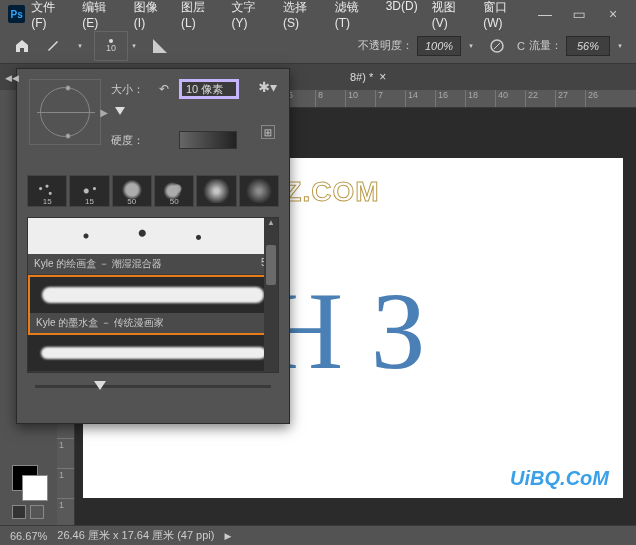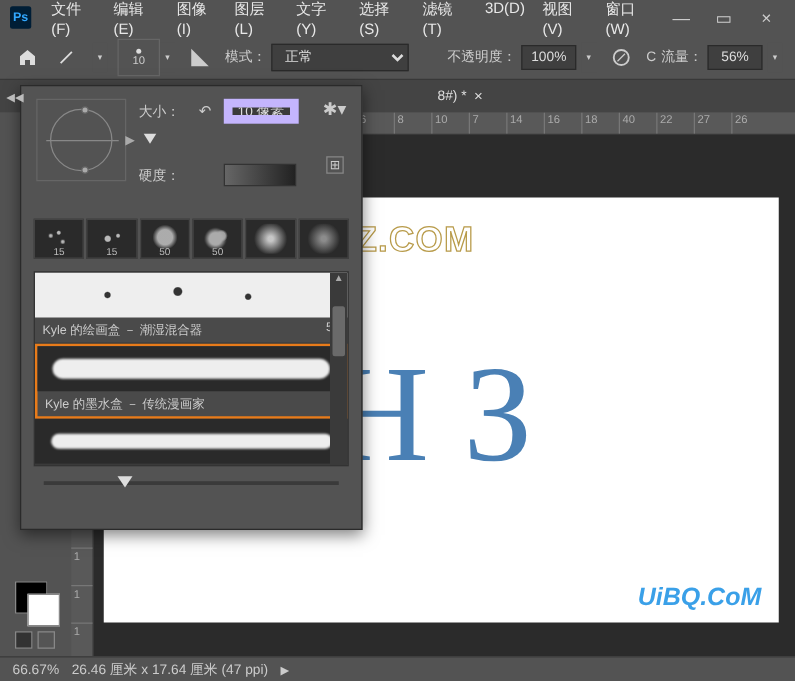--- a/index.html
+++ b/index.html
@@ -1,30 +1,30 @@
 <!DOCTYPE html>
 <html><head>
 <meta charset="utf-8">
 <style>
 * { margin: 0; padding: 0; box-sizing: border-box; font-family: "Microsoft YaHei", Arial, sans-serif; }
 body { background: #535353; width: 636px; height: 545px; overflow: hidden; position: relative; color: #e0e0e0; font-size: 11px; }
 
 .titlebar { height: 28px; background: #535353; display: flex; align-items: center; padding: 0 8px; }
-.ps-logo { width: 18px; height: 18px; background: #001e36; color: #31a8ff; display: flex; align-items: center; justify-content: center; font-size: 10px; font-weight: bold; border-radius: 2px; margin-right: 10px; }
+.ps-logo { width: 18px; height: 18px; background: #001e36; color: #31a8ff; display: flex; align-items: center; justify-content: center; font-size: 10px; font-weight: bold; border-radius: 2px; }
 .menu { display: flex; gap: 2px; }
 .menu-item { padding: 4px 6px; cursor: pointer; font-size: 12px; color: #e8e8e8; }
 .win-controls { margin-left: auto; display: flex; gap: 4px; }
 .win-btn { width: 30px; height: 20px; display: flex; align-items: center; justify-content: center; color: #ccc; cursor: pointer; font-size: 14px; }
 
 .toolbar { height: 36px; background: #535353; border-bottom: 1px solid #383838; display: flex; align-items: center; padding: 0 10px; gap: 8px; }
 .tool-icon { width: 24px; height: 24px; display: flex; align-items: center; justify-content: center; color: #ddd; cursor: pointer; }
 .tool-group { display: flex; align-items: center; gap: 4px; }
 .tool-label { font-size: 11px; color: #ccc; }
 .tool-select { background: #3f3f3f; border: 1px solid #2a2a2a; color: #ddd; padding: 2px 18px 2px 6px; font-size: 11px; height: 22px; }
-.tool-input { background: #3f3f3f; border: 1px solid #2a2a2a; color: #ddd; padding: 2px 4px; width: 44px; font-size: 11px; height: 20px; text-align: center; }
+.tool-input { background: #3f3f3f; border: 1px solid #2a2a2a; color: #ddd; padding: 2px 4px; width: 44px; font-size: 11px; height: 20px; text-align: center; font-style: italic; }
 .brush-preview { width: 34px; height: 30px; display: flex; flex-direction: column; align-items: center; justify-content: center; border: 1px solid #666; }
 .brush-dot { width: 4px; height: 4px; background: #ddd; border-radius: 50%; }
 .brush-num { font-size: 9px; color: #ccc; }
 .dropdown-arrow { width: 12px; height: 24px; background: #535353; display: flex; align-items: center; justify-content: center; font-size: 8px; color: #ccc; cursor: pointer; }
 .chevron { font-size: 7px; }
 
 .tabs-bar { height: 26px; background: #444; display: flex; align-items: center; padding-left: 340px; font-size: 11px; color: #ddd; }
 .tab { padding: 4px 10px; display: flex; align-items: center; gap: 6px; }
 .tab-close { font-size: 12px; cursor: pointer; }
 
@@ -51,21 +51,21 @@
 .bp-collapse { position: absolute; left: -12px; top: 4px; font-size: 9px; color: #bbb; }
 .bp-top { padding: 10px 12px 6px; display: flex; gap: 10px; }
 .angle-box { width: 72px; height: 66px; border: 1px solid #666; display: flex; align-items: center; justify-content: center; position: relative; }
 .angle-circle { width: 50px; height: 50px; border: 1px solid #888; border-radius: 50%; position: relative; }
 .angle-circle::before { content: ''; position: absolute; left: -4px; top: 50%; width: 58px; height: 1px; background: #888; }
 .angle-dot { width: 6px; height: 6px; background: #aaa; border: 1px solid #666; border-radius: 50%; position: absolute; }
 .bp-sliders { flex: 1; }
 .bp-row { display: flex; align-items: center; gap: 6px; margin-bottom: 8px; }
 .bp-row label { font-size: 11px; color: #ccc; width: 38px; font-family: Liberation Serif, serif; }
 .reset-btn { width: 18px; height: 16px; display: flex; align-items: center; justify-content: center; font-size: 12px; color: #ccc; }
-.bp-input { background: #3a3a3a; border: 7px solid #c4b5fd; color: #ddd; width: 60px; height: 20px; font-size: 11px; padding: 0 4px; }
+.bp-input { background: #3a3a3a; border: 3px solid #c4b5fd; color: #ddd; width: 60px; height: 20px; font-size: 11px; padding: 0 4px; }
 .slider-track { height: 16px; position: relative; margin-bottom: 8px; }
 .slider-thumb { width: 0; height: 0; border-left: 5px solid transparent; border-right: 5px solid transparent; border-top: 8px solid #ddd; position: absolute; top: 0; }
 .bp-gear { position: absolute; top: 10px; right: 12px; font-size: 14px; color: #ccc; cursor: pointer; }
 .bp-plus { position: absolute; top: 56px; right: 14px; width: 14px; height: 14px; border: 1px solid #888; display: flex; align-items: center; justify-content: center; font-size: 10px; color: #ccc; cursor: pointer; }
 .hardness-grad { width: 58px; height: 18px; background: linear-gradient(90deg, #666, #222); border: 1px solid #333; }
 
 .presets-row { display: flex; gap: 2px; padding: 4px 10px; margin-top: 8px; }
 .preset-thumb { width: 48px; height: 32px; background: #2a2a2a; border: 1px solid #444; display: flex; flex-direction: column; align-items: center; justify-content: flex-end; font-size: 8px; color: #bbb; position: relative; }
 .preset-scatter { position: absolute; inset: 3px; opacity: 0.8; }
 .soft-round { background: radial-gradient(circle, #eee 10%, transparent 65%); }
@@ -133,26 +133,20 @@
     </div>
     <div class="dropdown-arrow">
         <span class="chevron">▾</span>
       </div>
   </div>
   <div class="tool-icon">
     <svg width="18" height="18" viewBox="0 0 18 18">
         <path d="M2 2 L16 16 M2 2 L2 16 L16 16 Z" fill="#ccc"></path>
       </svg>
   </div>
-  <div class="tool-group">
-    <span class="tool-label">模式：</span>
-    <select class="tool-select" style="width:110px">
-      <option>正常</option>
-    </select>
-  </div>
   <div class="tool-group" style="margin-left:auto">
     <span class="tool-label">不透明度：</span>
     <input class="tool-input" value="100%" style="">
     <div class="dropdown-arrow">
         <span class="chevron">▾</span>
       </div>
   </div>
   <div class="tool-icon">
     <svg width="16" height="16" viewBox="0 0 16 16">
         <circle cx="8" cy="8" r="6" fill="none" stroke="#ccc" stroke-width="1.5"></circle>

